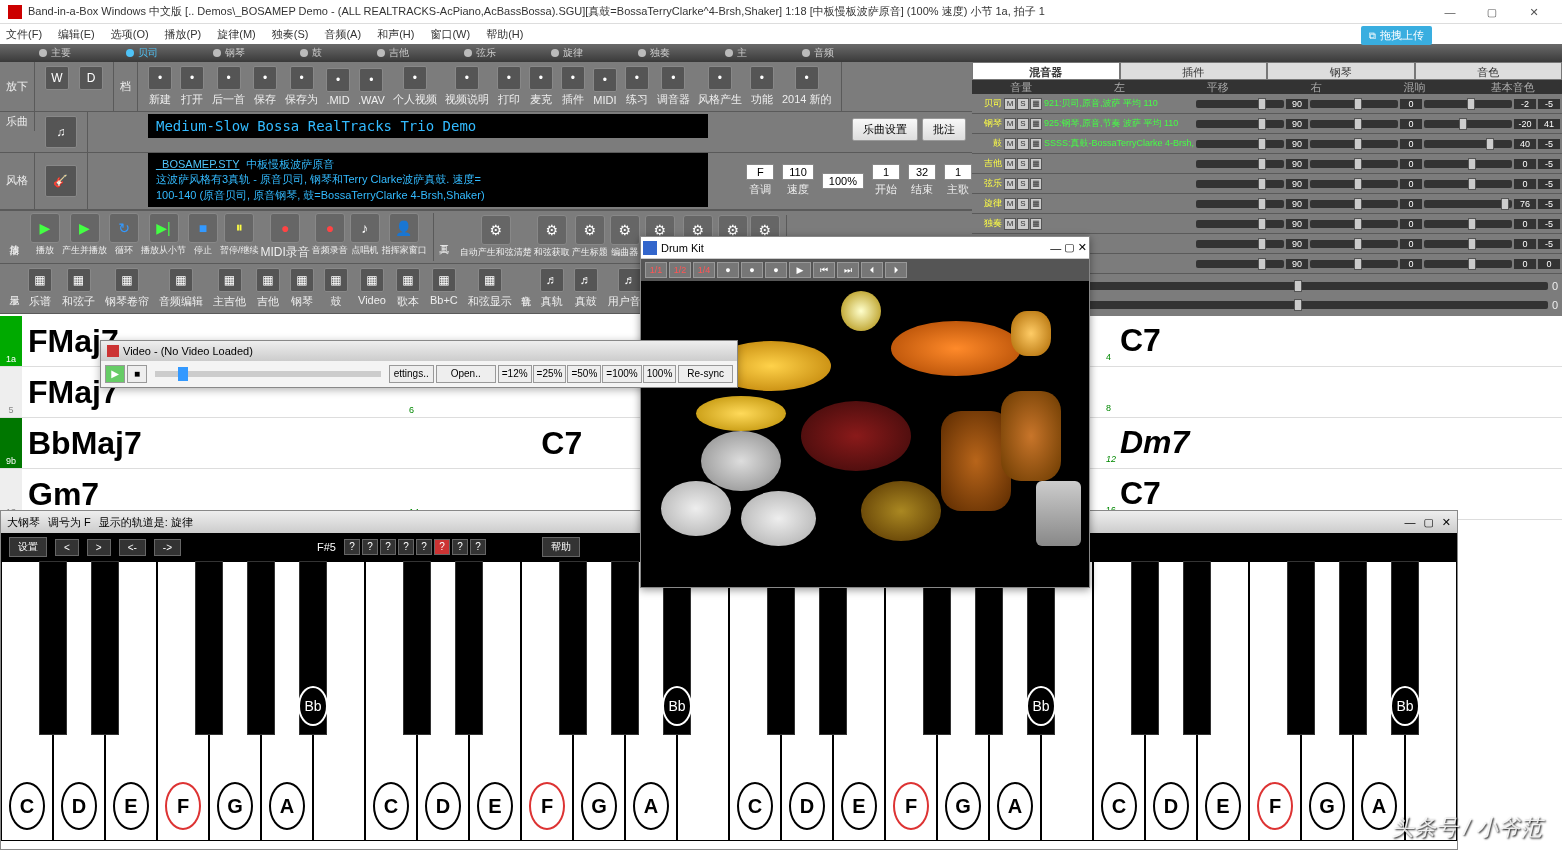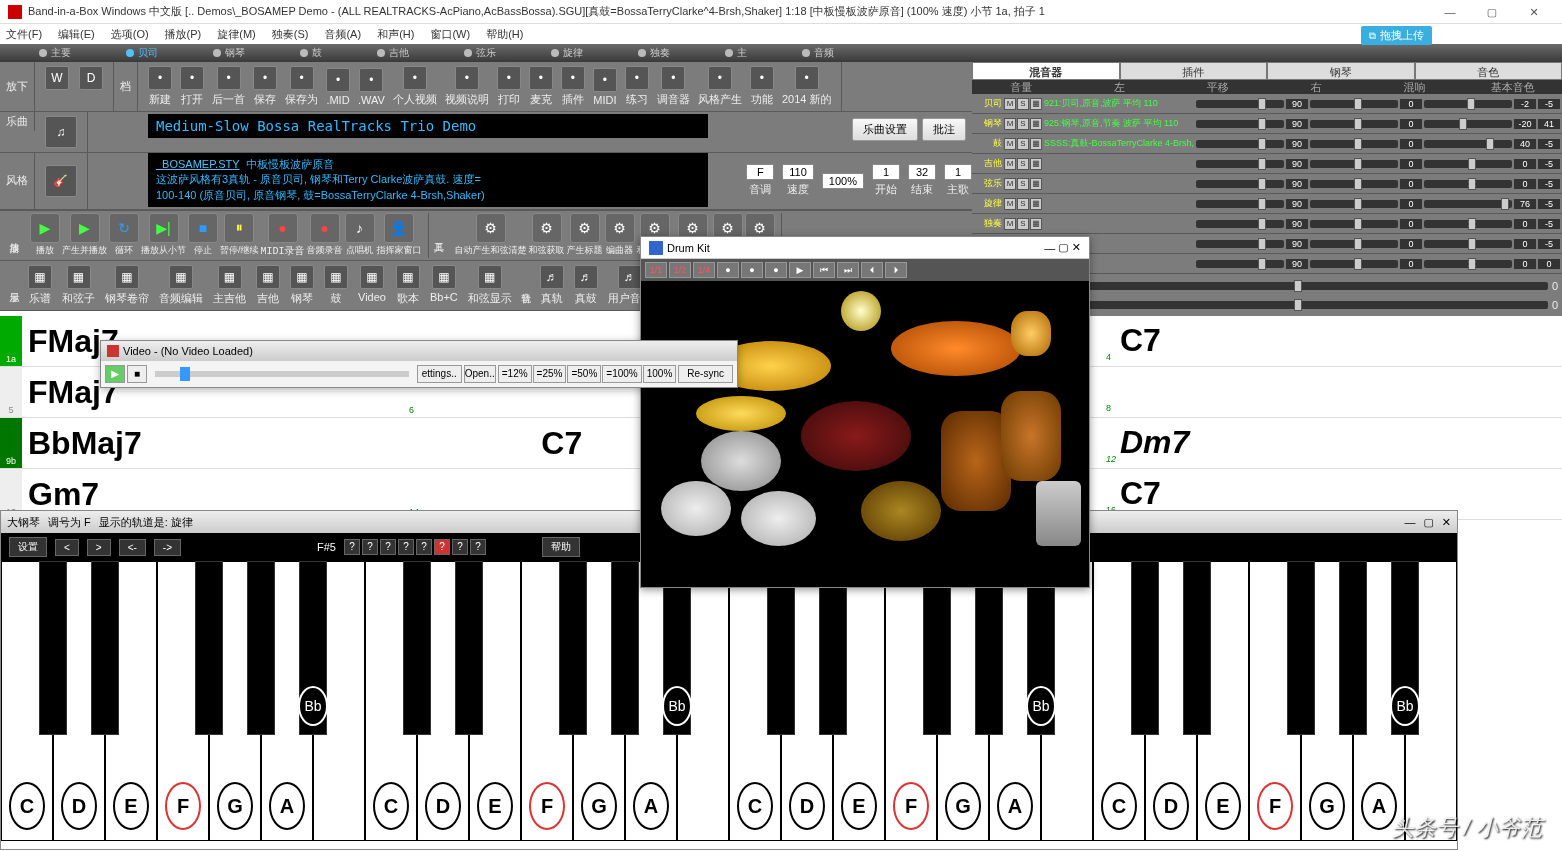--- a/index.html
+++ b/index.html
@@ -82,21 +82,21 @@
 .whitekeys { display:flex; height:100%;}
 .wkey { flex:1; background:#fff; border:1px solid #000; position:relative;}
 .wkey .lbl { position:absolute; bottom:10px; left:50%; transform:translateX(-50%); width:36px; height:48px; border:2px solid #000; border-radius:50%; display:flex; align-items:center; justify-content:center; font-size:20px; font-weight:bold; background:#fff;}
 .wkey .lbl.red { border-color:#d33;}
 .blackkeys { position:absolute; top:0; left:0; right:0; height:62%; pointer-events:none;}
 .bkey { position:absolute; top:0; width:28px; height:100%; background:#000; border:1px solid #333;}
 .bkey .blbl { position:absolute; bottom:8px; left:50%; transform:translateX(-50%); width:30px; height:40px; border:2px solid #fff; border-radius:50%; background:#000; color:#fff; display:flex; align-items:center; justify-content:center; font-size:14px;}
 
 .drumwin { position:absolute; left:640; top:236px; width:450px; height:352px; background:#000; border:1px solid #888; box-shadow:0 2px 8px rgba(0,0,0,.4);}
 .drumwin { left:640px; }
-.drumwin .dtitle { height:22px; background:#fff; display:flex; align-items:center; padding:0 8px; font-size:11px; border-bottom:1px solid #ccc;}
+.drumwin .dtitle { height:22px; background:#fff; display:flex; align-items:center; padding:0 2px; font-size:11px; border-bottom:1px solid #ccc;}
 .drumwin .dtitle .sp { flex:1;}
 .drumwin .dctrl { height:22px; background:#555; display:flex; align-items:center; padding:0 4px; gap:2px;}
 .drumwin .dctrl .db { width:22px; height:16px; background:#777; border:1px solid #999; color:#fff; font-size:9px; text-align:center; line-height:14px;}
 .drumwin .help { color:#fc3; font-size:10px; text-align:center; padding:2px;}
 .drumimg { flex:1; position:relative; height:290px;}
 .drumimg .drum { position:absolute; border-radius:50%;}
 
 .videowin { position:absolute; left:100px; top:340px; width:638px; height:48px; background:#f4f4f4; border:1px solid #888; box-shadow:0 2px 8px rgba(0,0,0,.3);}
 .videowin .vtitle { height:20px; background:linear-gradient(#eee,#ccc); display:flex; align-items:center; padding:0 6px; font-size:11px;}
 .videowin .vctrl { height:26px; display:flex; align-items:center; padding:0 4px; gap:2px;}
@@ -324,21 +324,21 @@
           <div style="display: flex; flex-direction: column; align-items: center; gap: 1px;">
             <div class="tbtn blue">■</div>
             <div style="color: rgb(238, 238, 238); font-size: 9px;">停止</div>
           </div>
           <div style="display: flex; flex-direction: column; align-items: center; gap: 1px;">
             <div class="tbtn yellow">⏸</div>
             <div style="color: rgb(238, 238, 238); font-size: 9px;">暂停/继续</div>
           </div>
           <div style="display: flex; flex-direction: column; align-items: center; gap: 1px;">
             <div class="tbtn red">●</div>
-            <div style="color: rgb(238, 238, 238); font-size: 10px; font-family: Liberation Mono, monospace;">MIDI录音</div>
+            <div style="color: rgb(238, 238, 238); font-size: 12px;">MIDI录音</div>
           </div>
           <div style="display: flex; flex-direction: column; align-items: center; gap: 1px;">
             <div class="tbtn red">●</div>
             <div style="color: rgb(238, 238, 238); font-size: 9px;">音频录音</div>
           </div>
           <div style="display: flex; flex-direction: column; align-items: center; gap: 1px;">
             <div class="tbtn ">♪</div>
             <div style="color: rgb(238, 238, 238); font-size: 9px;">点唱机</div>
           </div>
           <div style="display: flex; flex-direction: column; align-items: center; gap: 1px;">
@@ -948,21 +948,21 @@
     <span style="width:12px;height:12px;background:#c33;margin-right:4px;"></span>
     <span>Video - (No Video Loaded)</span>
   </div>
   <div class="vctrl">
     <div class="vbtn g">▶</div>
     <div class="vbtn">■</div>
     <div class="vslider">
         <div class="vt"></div>
       </div>
     <div class="vbtn" style="width:auto;padding:0 4px;">ettings..</div>
-    <div class="vbtn" style="width:auto;padding:0 0;">Open..</div>
+    <div class="vbtn" style="width:auto;padding:0 14px;">Open..</div>
     <div id="vzooms" style="display:flex;gap:1px;">
         <div class="vbtn" style="width: auto; padding: 0px 3px;">=12%</div>
         <div class="vbtn" style="width: auto; padding: 0px 3px;">=25%</div>
         <div class="vbtn" style="width: auto; padding: 0px 3px;">=50%</div>
         <div class="vbtn" style="width: auto; padding: 0px 3px;">=100%</div>
         <div class="vbtn" style="width: auto; padding: 0px 3px;">100%</div>
       </div>
     <div class="vbtn" style="width:auto;padding:0 8px;">Re-sync</div>
   </div>
 </div>

